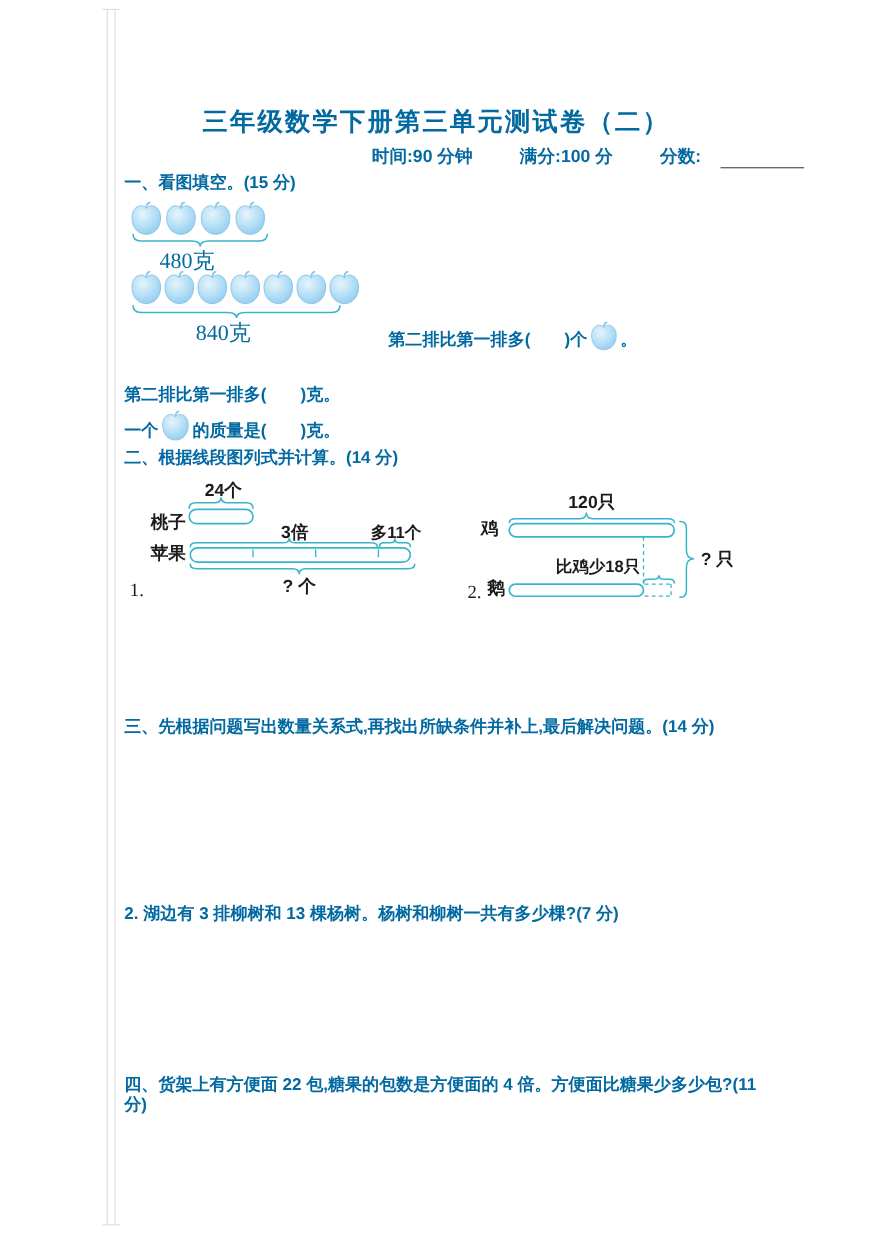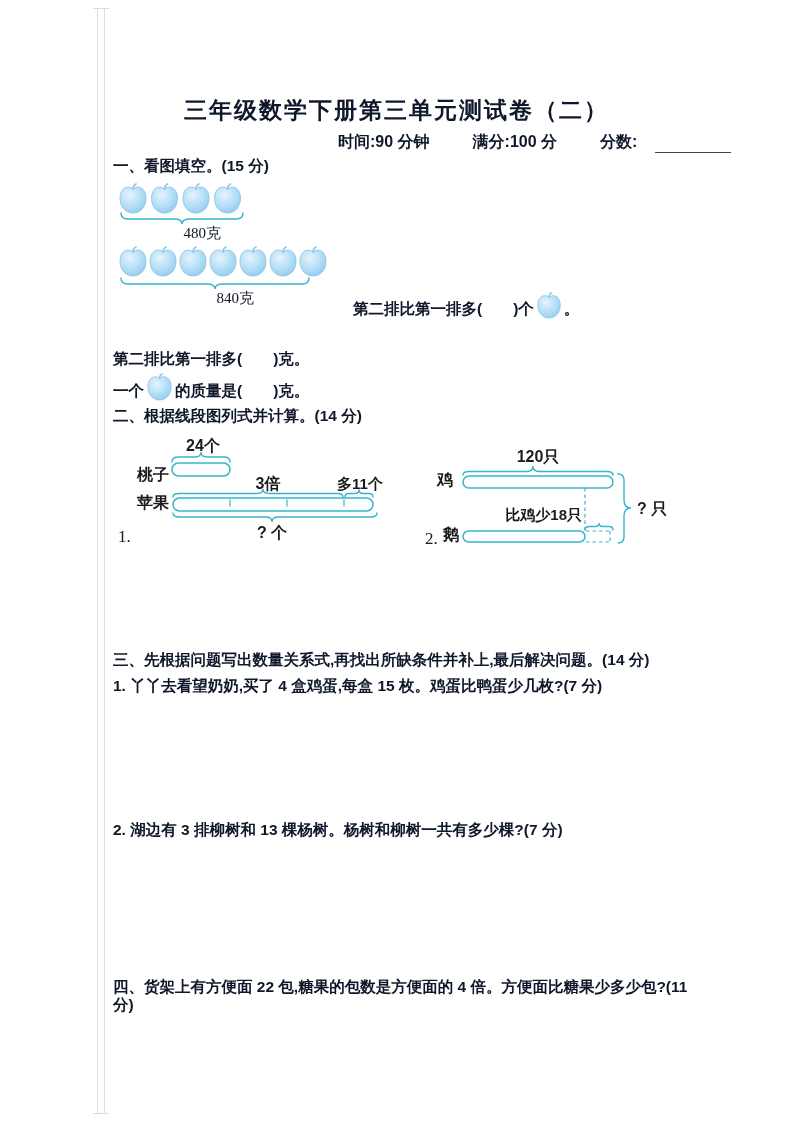--- a/index.html
+++ b/index.html
@@ -1,42 +1,42 @@
 <!DOCTYPE html>
 <html style="--accent: #38b6c9;"><head>
 <meta charset="utf-8">
 <style>
   html,body{margin:0;padding:0;background:#ffffff;}
   #page{
     position:relative;
     width:793px;height:1122px;
     background:#ffffff;
     overflow:hidden;
-    color:#0f172a;
+    color:#0369a1;
     font-family:"Liberation Sans",sans-serif;
     border-radius:26px;
   }
   .abs{position:absolute;}
   .cn{font-family:"Liberation Sans",sans-serif;font-weight:600;font-size:15.5px;white-space:nowrap;gap:16px;}
   .title{
     top:95px;left:0;width:100%;
     text-align:center;
     font-family:"Liberation Serif",serif;
     font-weight:600;font-size:23px;letter-spacing:2px;
   }
   .meta{top:132px;left:338px;display:flex;align-items:flex-end;font-size:16px;font-weight:600;}
   .meta .gap{margin-left:27px;}
   .score-line{
     display:inline-block;width:76px;height:16px;
     border-bottom:1.5px solid #444;margin-left:2px;
   }
   .marginline{background:#dcdcdc;}
   .weight-label{
-    width:76px;text-align:right;
-    font-family:"Liberation Serif",serif;font-size:15px;font-weight:500;white-space:nowrap;
+    width:76px;text-align:left;
+    font-family:"Liberation Serif",serif;font-size:20px;font-weight:500;white-space:nowrap;
   }
   .apple-inline{position:relative;top:5px;margin:0 2px;}
   .accent-stroke{stroke:var(--accent,#38b6c9);fill:none;stroke-width:1.4;stroke-linecap:round;}
   .bar{stroke:var(--accent,#38b6c9);fill:#fdfeff;stroke-width:1.5;}
   .tick{stroke:var(--accent,#38b6c9);stroke-width:1.2;}
   .dash{stroke:var(--accent,#38b6c9);stroke-width:1.2;fill:none;stroke-dasharray:3.5,3;}
   .svg-cn{font-family:"Liberation Sans",sans-serif;font-weight:600;font-size:16px;fill:#1b1b1b;}
   .svg-cn-sm{font-family:"Liberation Sans",sans-serif;font-weight:600;font-size:15px;fill:#1b1b1b;}
   .svg-num{font-family:"Liberation Serif",serif;font-weight:500;font-size:17px;fill:#1b1b1b;}
   .s4{width:582px;line-height:18px;white-space:normal;margin-top:16px;}
@@ -153,18 +153,17 @@
     <line class="dash" x1="166" y1="93" x2="190" y2="93"></line>
     <line class="dash" x1="166" y1="104" x2="190" y2="104"></line>
     <line class="dash" x1="190" y1="93" x2="190" y2="104"></line>
 
     <path class="accent-stroke" d="M198,36 Q204,36 204,42 L204,62 Q204,70 211,70 Q204,70 204,78 L204,99 Q204,105 198,105"></path>
     <text class="svg-cn" x="217" y="76">? 只</text>
     <text class="svg-num" x="5" y="106">2.</text>
   </svg>
 
   <div class="abs cn" style="left:113px;top:650px;">三、先根据问题写出数量关系式,再找出所缺条件并补上,最后解决问题。(14 分)</div>
-  <div class="abs cn" style="left:113px;top:676px;">1. 丫丫去看望奶奶,买了 4 盒鸡蛋,每盒 15 枚。鸡蛋比鸭蛋少几枚?(7 分)</div>
   <div class="abs cn" style="left:113px;top:820px;">2. 湖边有 3 排柳树和 13 棵杨树。杨树和柳树一共有多少棵?(7 分)</div>
 
   <div class="abs cn s4" style="left:113px;top:962px;">四、货架上有方便面 22 包,糖果的包数是方便面的 4 倍。方便面比糖果少多少包?(11 分)</div>
 
 </div>
 
 </body></html>

